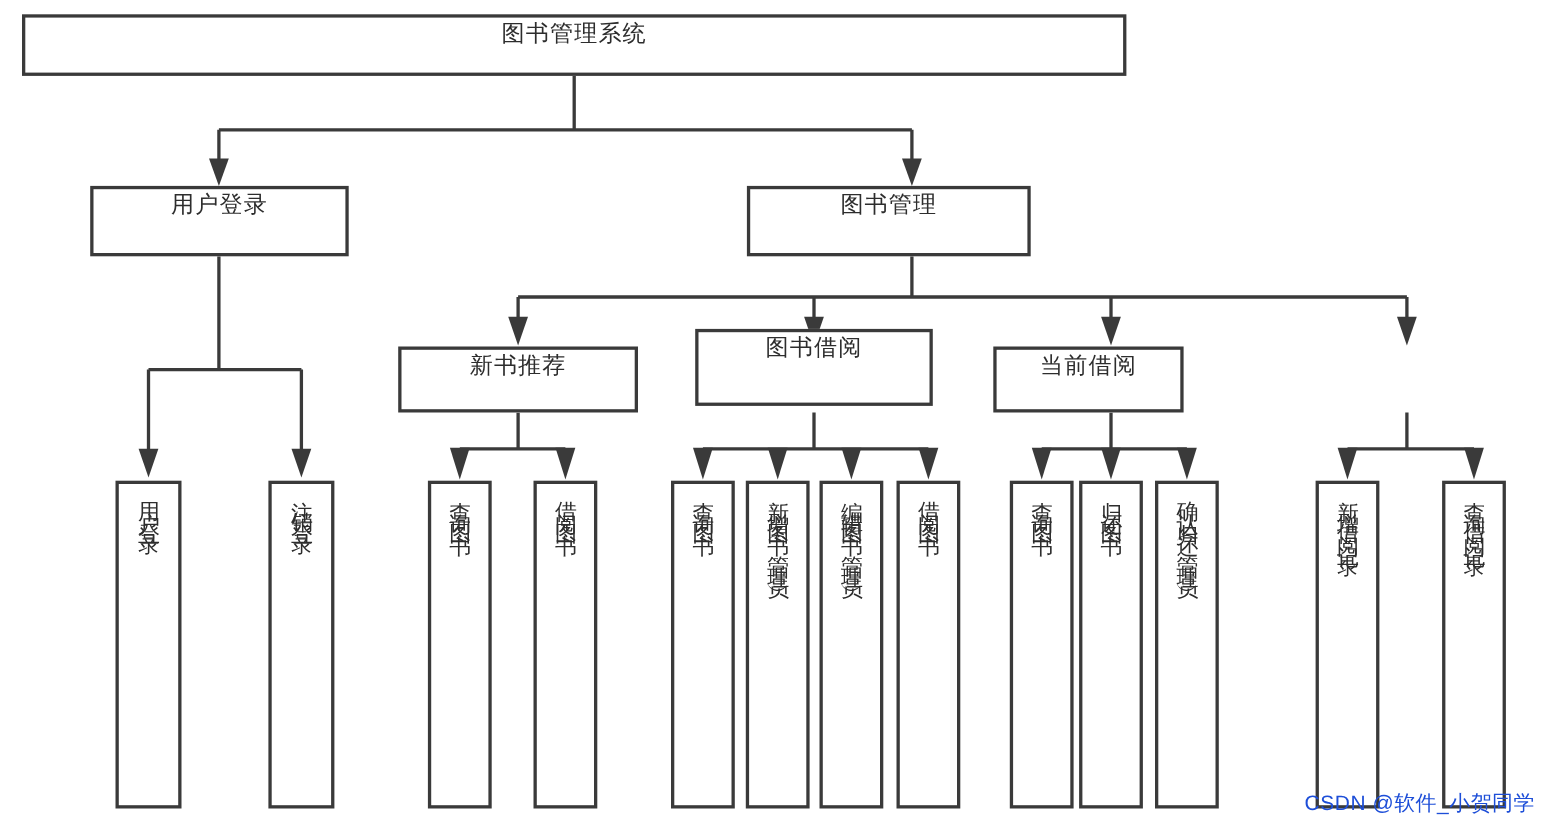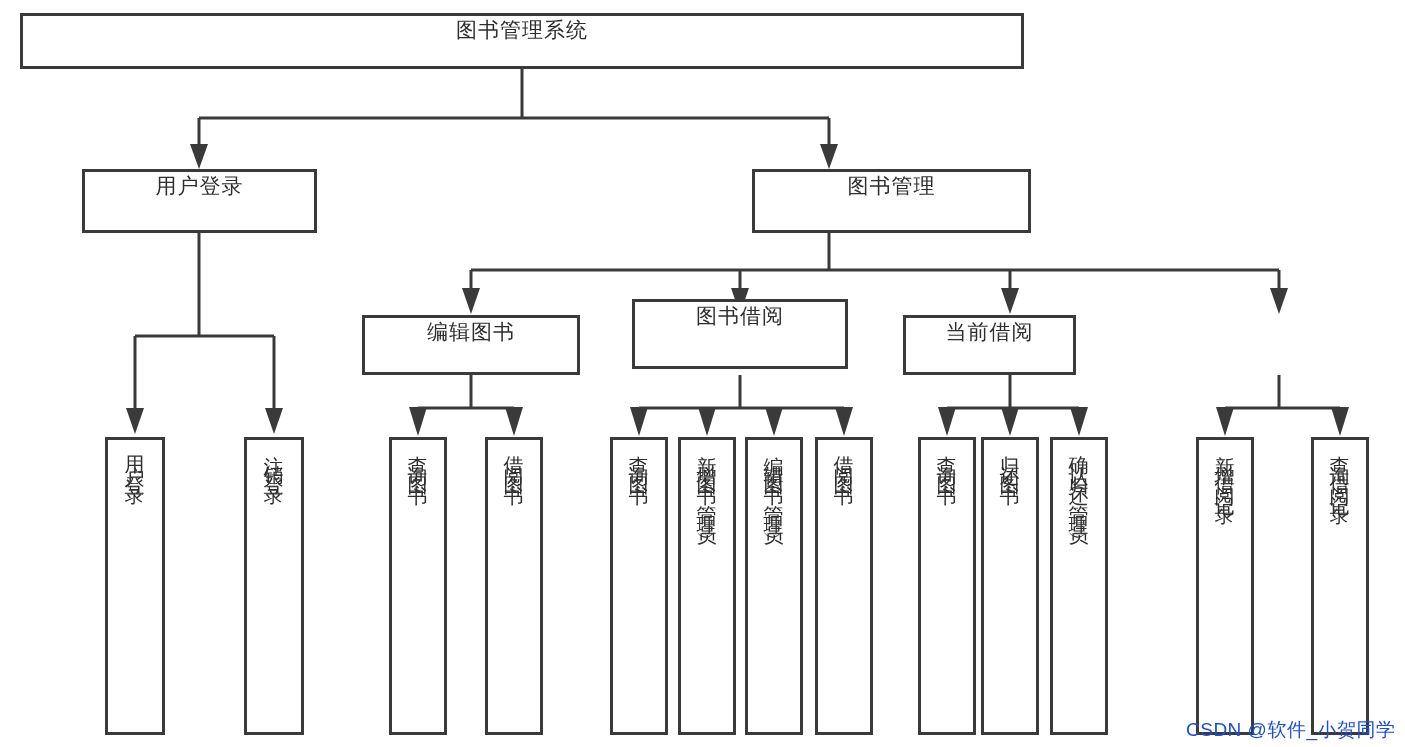--- a/index.html
+++ b/index.html
@@ -88,26 +88,26 @@
     </g>
   </svg>
 
   <div class="box" style="left:20px;top:13px;width:1004px;height:56px">
     <span class="hlabel">图书管理系统</span>
   </div>
 
   <div class="box" style="left:82px;top:169px;width:235px;height:64px">
     <span class="hlabel">用户登录</span>
   </div>
-  <div class="box" style="left:752px;top:169px;width:279px;height:64px">
+  <div class="box" style="left:679px;top:169px;width:258px;height:64px">
     <span class="hlabel">图书管理</span>
   </div>
 
   <div class="box" style="left:362px;top:315px;width:218px;height:60px">
-    <span class="hlabel">编辑图书</span>
+    <span class="hlabel">新书推荐</span>
   </div>
   <div class="box" style="left:632px;top:299px;width:216px;height:70px">
     <span class="hlabel">图书借阅</span>
   </div>
   <div class="box" style="left:903px;top:315px;width:173px;height:60px">
     <span class="hlabel">当前借阅</span>
   </div>
 
   <div class="box leaf" style="left:105px;top:437px;width:60px;height:298px">
     <span class="vlabel">用户登录</span>

